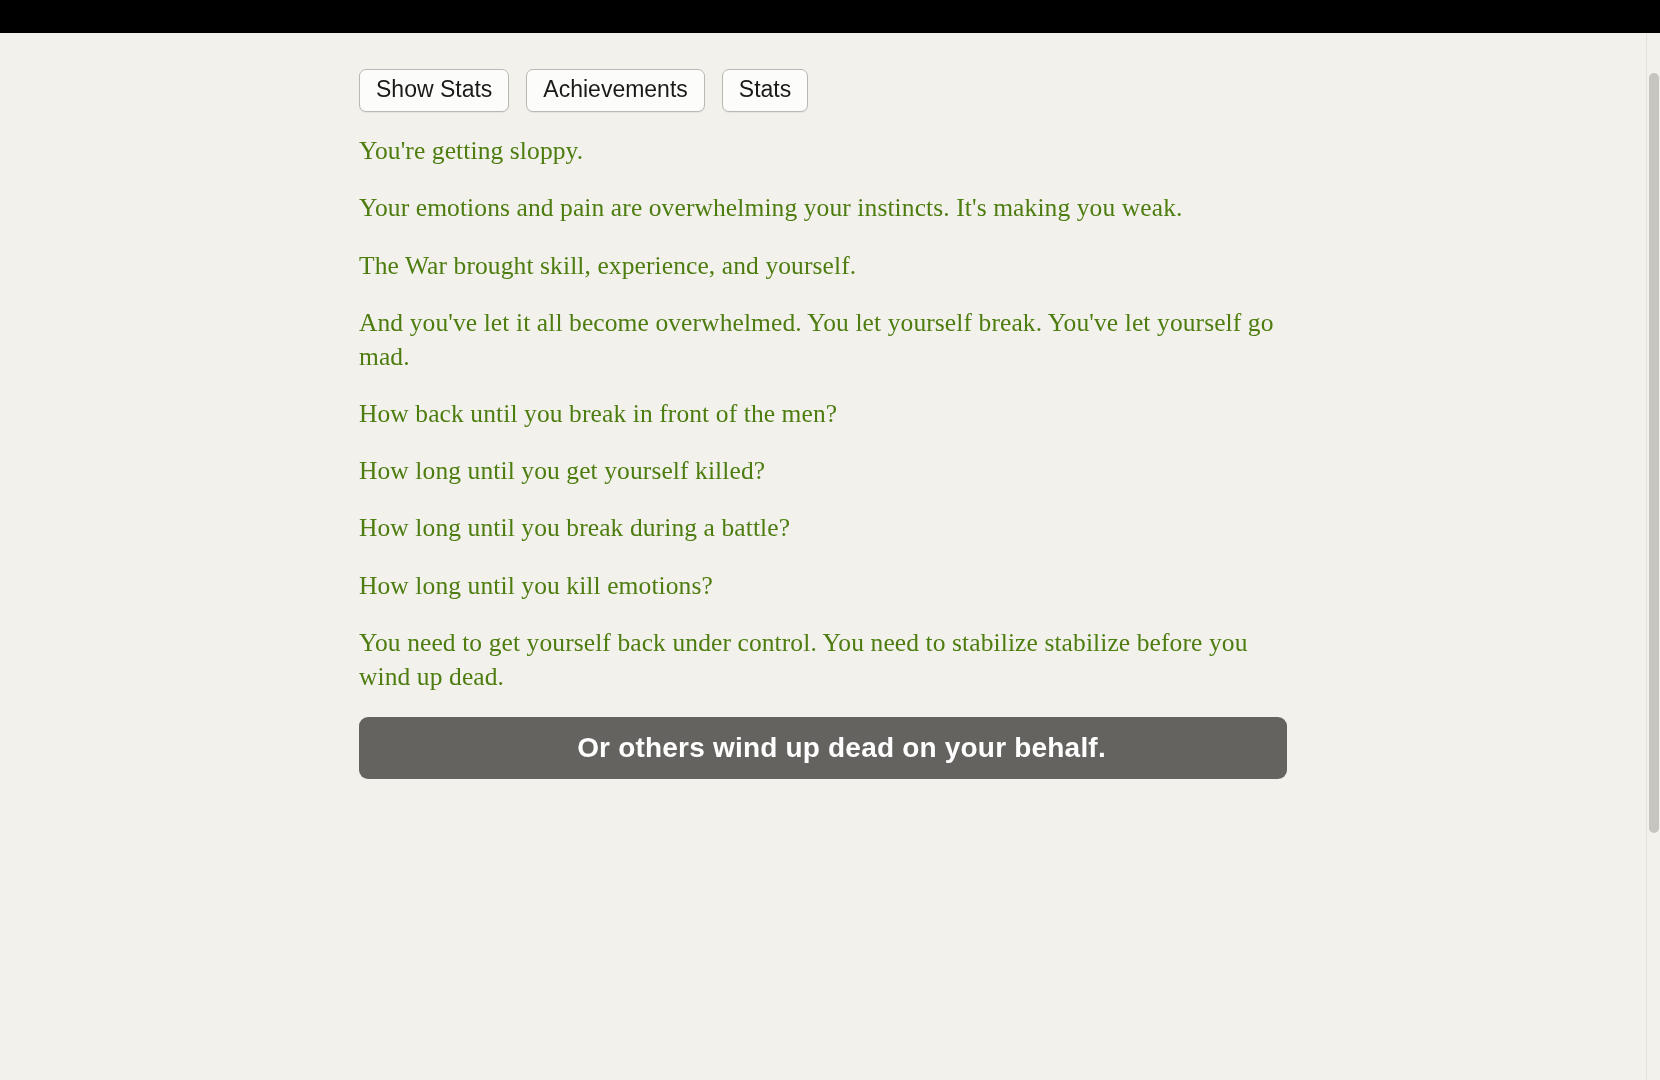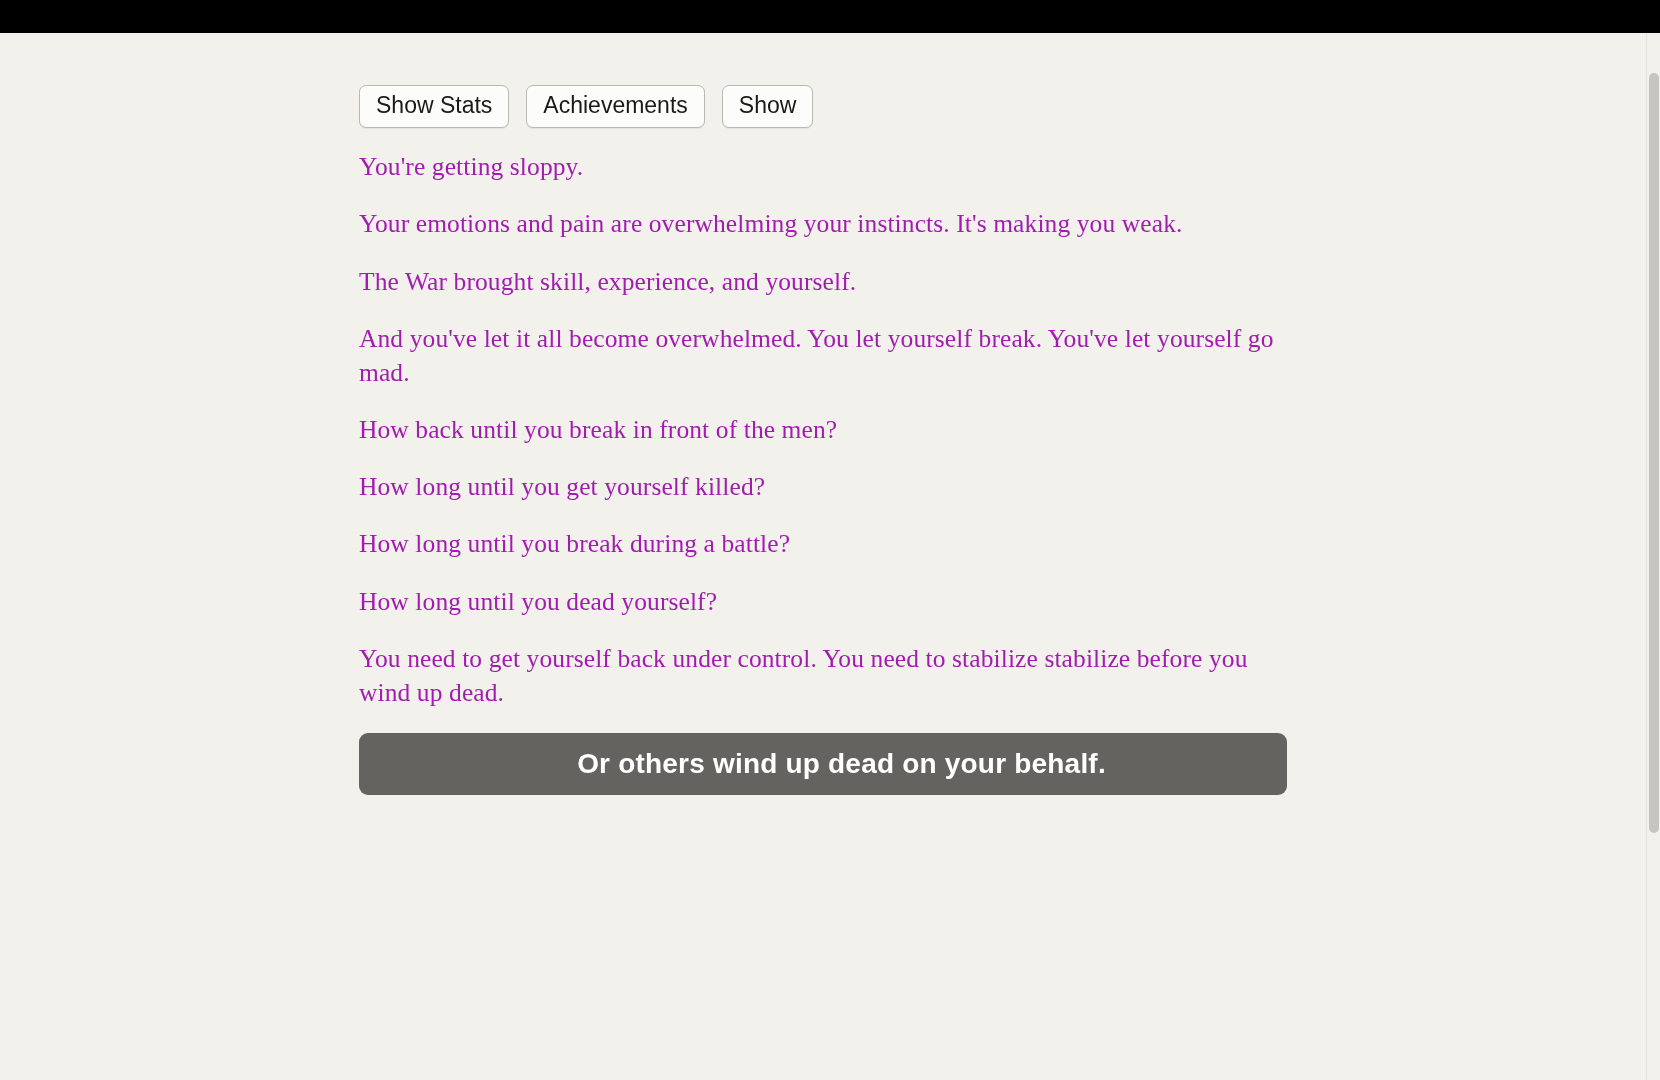--- a/index.html
+++ b/index.html
@@ -33,21 +33,21 @@
     top: 33px;
     left: 0;
     width: 1655px;
     height: 1047px;
     background: #f2f1ec;
     overflow: hidden;
   }
   .content {
     position: absolute;
     left: 359px;
-    top: 52px;
+    top: 36px;
     width: 928px;
   }
   .button-row {
     display: flex;
     gap: 17px;
     margin-bottom: 22px;
   }
   .ui-button {
     background: #fcfcfa;
     border: 1px solid #b9b8b3;
@@ -58,21 +58,21 @@
     color: #1a1a1a;
     line-height: 1.1;
     box-shadow: 0 1px 1px rgba(0,0,0,0.06);
     cursor: pointer;
   }
   .story p {
     margin: 0 0 23px 0;
     font-family: "Liberation Serif", serif;
     font-size: 25.5px;
     line-height: 1.34;
-    color: #a21caf;
+    color: #4d7c0f;
     letter-spacing: 0.1px;
   }
   .choice-bar {
     margin-top: 18px;
     background: #656360;
     border-radius: 9px;
     height: 62px;
     display: flex;
     align-items: center;
     justify-content: center;
@@ -112,32 +112,32 @@
 
   <div class="top-bar"></div>
 
   <div class="page">
 
     <div class="content">
 
       <div class="button-row">
         <button class="ui-button">Show Stats</button>
         <button class="ui-button">Achievements</button>
-        <button class="ui-button">Show</button>
+        <button class="ui-button">Stats</button>
       </div>
 
       <div class="story">
         <p>You're getting sloppy.</p>
         <p>Your emotions and pain are overwhelming your instincts. It's making you weak.</p>
         <p>The War brought skill, experience, and yourself.</p>
         <p>And you've let it all become overwhelmed. You let yourself break. You've let yourself go mad.</p>
         <p>How back until you break in front of the men?</p>
         <p>How long until you get yourself killed?</p>
         <p>How long until you break during a battle?</p>
-        <p>How long until you dead yourself?</p>
+        <p>How long until you kill emotions?</p>
         <p>You need to get yourself back under control. You need to stabilize stabilize before you wind up dead.</p>
       </div>
 
       <div class="choice-bar">
         <span>Or others wind up dead on your behalf.</span>
       </div>
 
     </div>
   </div>
 

